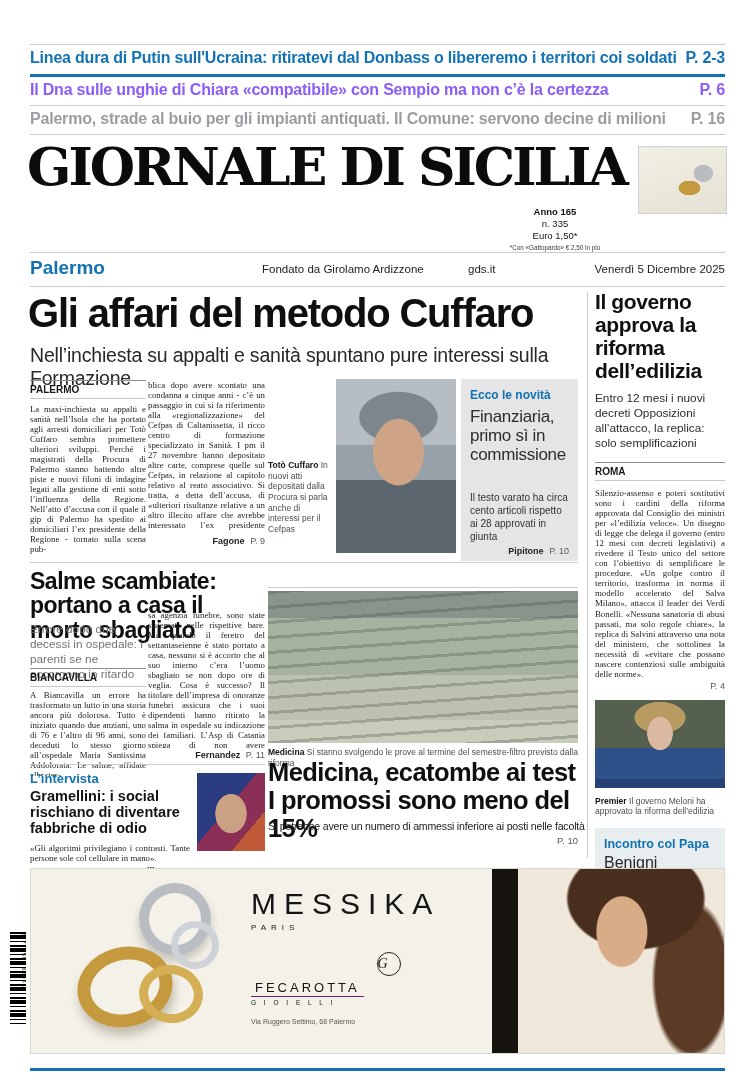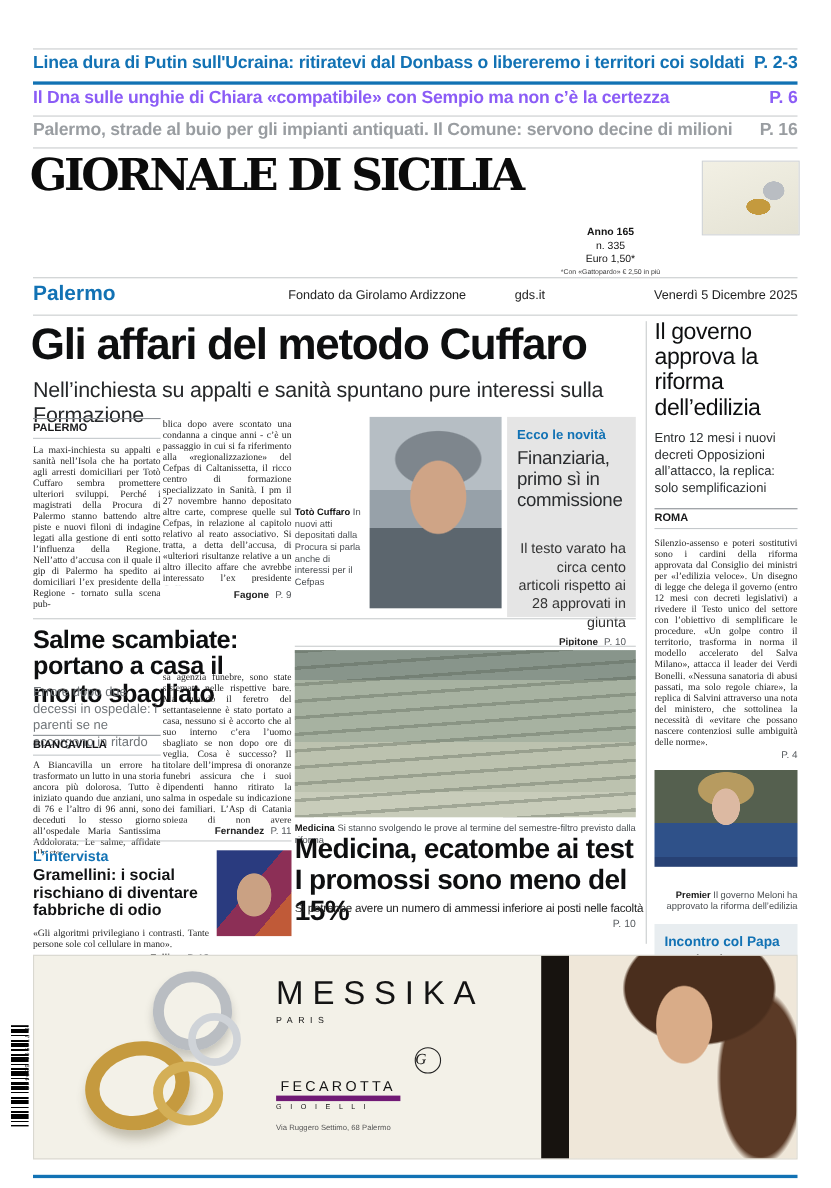--- a/index.html
+++ b/index.html
@@ -42,21 +42,21 @@
   </div>
   <div class="rule" style="top:105px;left:30px;width:695px;"></div>
 
   <div class="striprow" style="top:110px;color:#999da1;">
     <span>Palermo, strade al buio per gli impianti antiquati. Il Comune: servono decine di milioni</span>
     <span>P. 16</span>
   </div>
   <div class="rule" style="top:134px;left:30px;width:695px;"></div>
 
   <div class="abs" style="top:136px;left:27px;width:605px;font-family:'DejaVu Serif',serif;font-weight:bold;
-       font-size:40px;letter-spacing:-3px;color:#0b0b0b;white-space:nowrap;">GIORNALE DI SICILIA</div>
+       font-size:52px;letter-spacing:-3px;color:#0b0b0b;white-space:nowrap;">GIORNALE DI SICILIA</div>
 
   <div class="abs" style="top:146px;left:638px;width:87px;height:66px;border:1px solid #cfd2d4;
        background:radial-gradient(18px 12px at 58% 62%,#c49a3e 0 60%,transparent 62%),
                   radial-gradient(16px 14px at 74% 40%,#b9bdc2 0 60%,transparent 62%),
                   linear-gradient(160deg,#f2f0e4,#e4e2d4);"></div>
 
   <div class="abs" style="top:206px;left:480px;width:150px;text-align:center;font-size:9.5px;line-height:1.25;color:#141414;">
     <div style="font-weight:bold;">Anno 165</div>
     <div>n. 335</div>
     <div>Euro 1,50*</div>
@@ -89,21 +89,21 @@
   </div>
 
   <div class="photo" style="top:379px;left:336px;width:120px;height:174px;
        background:radial-gradient(26px 34px at 52% 42%,#cfa486 0 96%,transparent 100%),
                   radial-gradient(40px 26px at 52% 22%,#7e868d 0 96%,transparent 100%),
                   linear-gradient(180deg,#b6bec4 0 38%,#97a1a9 38% 58%,#5c666e 58%);"></div>
 
   <div class="abs graybox" style="top:379px;left:461px;width:99px;height:164px;padding:9px;">
     <div class="bluekicker" style="font-size:12px;color:#1272b4;">Ecco le novità</div>
     <div style="font-size:17px;line-height:1.13;letter-spacing:-0.3px;color:#2b2d2f;margin-top:5px;">Finanziaria, primo sì in commissione</div>
-    <div style="font-size:13px;line-height:1.3;color:#333;margin-top:26px;text-align:right;">Il testo varato ha circa cento articoli rispetto ai 28 approvati in giunta</div>
+    <div style="font-size:10px;line-height:1.3;color:#333;margin-top:26px;">Il testo varato ha circa cento articoli rispetto ai 28 approvati in giunta</div>
     <div class="byline" style="margin-top:3px;">
       <span class="nm">Pipitone</span>
       <span class="pg">P. 10</span>
     </div>
   </div>
 
   <div class="rule" style="top:562px;left:30px;width:548px;"></div>
 
   <div class="abs" style="top:569px;left:30px;width:240px;font-size:23px;line-height:1.06;font-weight:800;letter-spacing:-0.5px;color:#0e0f10;">Salme scambiate: portano a casa il morto sbagliato</div>
   <div class="abs" style="top:622px;left:30px;width:118px;font-size:11.8px;line-height:1.28;color:#6f7478;">Errore dopo due decessi in ospedale: i parenti se ne accorgono in ritardo</div>
@@ -136,32 +136,32 @@
     <div class="byline" style="width:160px;margin-top:1px;">
       <span class="nm">Fallica</span>
       <span class="pg">P. 12</span>
     </div>
     <div class="photo" style="top:2px;right:0;width:68px;height:78px;
          background:radial-gradient(16px 20px at 50% 52%,#caa183 0 96%,transparent 100%),
                     linear-gradient(130deg,#2a3b7f 0 45%,#8c2f56 45% 75%,#c05a38 75%);"></div>
   </div>
 
   <div class="abs" style="top:290px;left:595px;width:130px;">
-    <div style="font-size:21px;line-height:1.1;font-weight:400;letter-spacing:-0.4px;color:#0e0f10;">Il governo approva la riforma dell’edilizia</div>
+    <div style="font-size:21px;line-height:1.1;font-weight:700;letter-spacing:-0.4px;color:#0e0f10;">Il governo approva la riforma dell’edilizia</div>
     <div style="font-size:11.8px;line-height:1.25;color:#2a2d2f;margin-top:9px;">Entro 12 mesi i nuovi decreti Opposizioni all’attacco, la replica: solo semplificazioni</div>
     <div class="kicker" style="margin-top:12px;">ROMA</div>
     <div class="serifbody" style="margin-top:7px;">Silenzio-assenso e poteri sostitutivi sono i cardini della riforma approvata dal Consiglio dei ministri per «l’edilizia veloce». Un disegno di legge che delega il governo (entro 12 mesi con decreti legislativi) a rivedere il Testo unico del settore con l’obiettivo di semplificare le procedure. «Un golpe contro il territorio, trasforma in norma il modello accelerato del Salva Milano», attacca il leader dei Verdi Bonelli. «Nessuna sanatoria di abusi passati, ma solo regole chiare», la replica di Salvini attraverso una nota del ministero, che sottolinea la necessità di «evitare che possano nascere contenziosi sulle ambiguità delle norme».</div>
     <div class="byline" style="margin-top:2px;">
       <span class="pg">P. 4</span>
     </div>
     <div style="position:relative;margin-top:9px;width:130px;height:88px;
          background:radial-gradient(13px 17px at 50% 38%,#dcb9a2 0 96%,transparent 100%),
                     radial-gradient(26px 16px at 50% 20%,#b79b60 0 96%,transparent 100%),
                     linear-gradient(180deg,#55604f 0 55%,#2f5189 55% 90%,#274174 90%);"></div>
-    <div class="capt" style="margin-top:20px;text-align:right;">
+    <div class="capt" style="margin-top:8px;">
       <span class="lbl">Premier</span>
       <span>Il governo Meloni ha approvato la riforma dell’edilizia</span>
     </div>
     <div style="background:#e8edf0;padding:9px;margin-top:11px;">
       <div class="bluekicker" style="font-size:12.5px;color:#1272b4;">Incontro col Papa</div>
       <div style="font-size:16px;line-height:1.15;color:#26282a;margin-top:3px;">Benigni racconta San Pietro in tv</div>
       <div style="font-size:10px;font-weight:bold;color:#1272b4;text-align:right;margin-top:7px;">P. 31</div>
     </div>
   </div>
 
@@ -173,21 +173,21 @@
       <div class="abs" style="top:78px;left:46px;width:70px;height:54px;border-radius:50%;border:13px solid #c59a3f;
            transform:rotate(-14deg);box-shadow:0 8px 10px rgba(80,70,40,0.3);"></div>
       <div class="abs" style="top:96px;left:108px;width:46px;height:40px;border-radius:50%;border:9px solid #d4af56;
            transform:rotate(10deg);"></div>
     </div>
     <div class="abs" style="top:18px;left:220px;width:275px;text-align:left;color:#141414;">
       <div style="font-size:30px;letter-spacing:8px;">MESSIKA</div>
       <div style="font-size:8px;letter-spacing:5px;margin-top:2px;">PARIS</div>
       <div style="width:22px;height:22px;margin:20px auto 0 auto;border:1.3px solid #222;border-radius:50%;
            font-family:'Liberation Serif',serif;font-style:italic;font-size:14px;line-height:22px;">G</div>
-      <div style="font-size:13px;letter-spacing:3px;margin-top:4px;border-bottom:5px solid #701a75;display:inline-block;padding:0 4px 1px 4px;">FECAROTTA</div>
+      <div style="font-size:13px;letter-spacing:3px;margin-top:4px;border-bottom:1px solid #701a75;display:inline-block;padding:0 4px 1px 4px;">FECAROTTA</div>
       <div style="font-size:6.5px;letter-spacing:3px;margin-top:2px;">G I O I E L L I</div>
       <div style="font-size:7px;color:#555;margin-top:12px;">Via Ruggero Settimo, 68 Palermo</div>
     </div>
     <div class="abs" style="top:0;right:0;width:232px;height:184px;
          background:radial-gradient(26px 36px at 56% 34%,#d9ac88 0 96%,transparent 100%),
                     radial-gradient(70px 52px at 62% 16%,#4a2e1d 0 96%,transparent 100%),
                     radial-gradient(40px 80px at 86% 60%,#5b3a26 0 90%,transparent 100%),
                     linear-gradient(90deg,#17130f 0 11%,#efe7d9 11%);"></div>
   </div>
 

